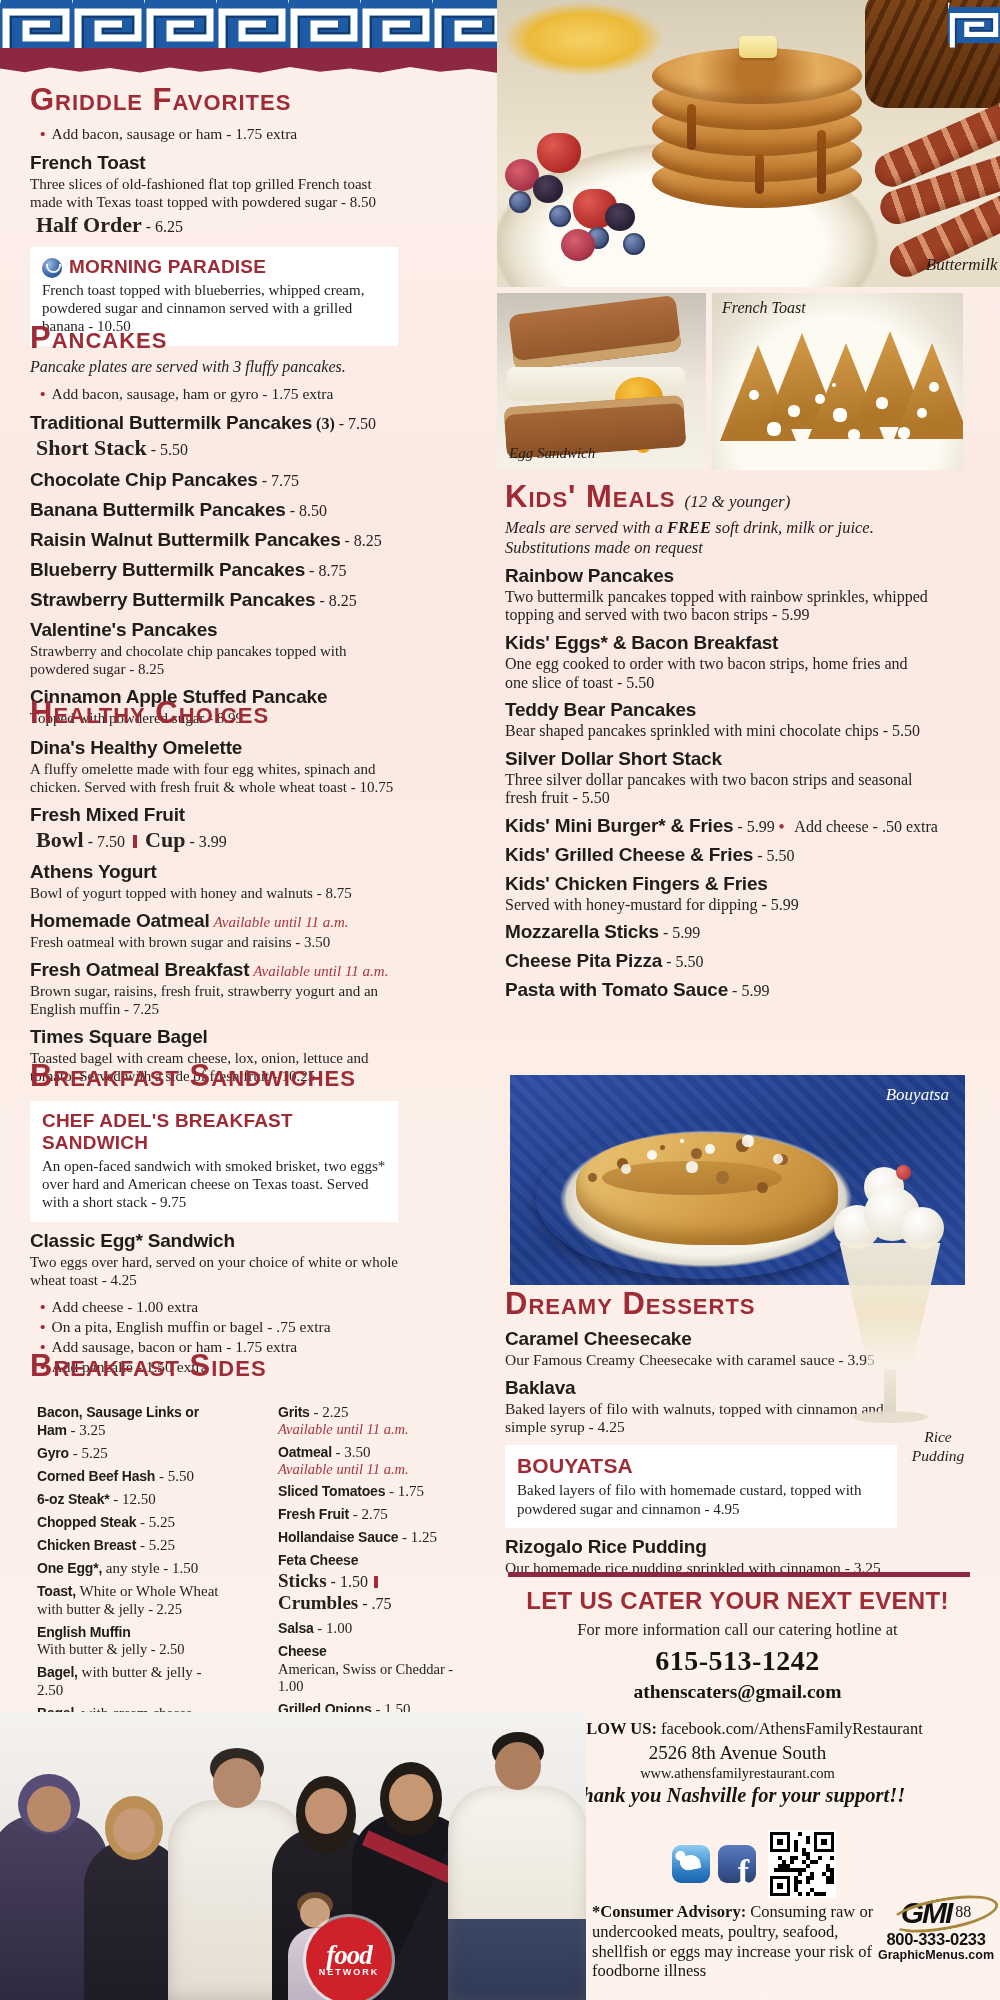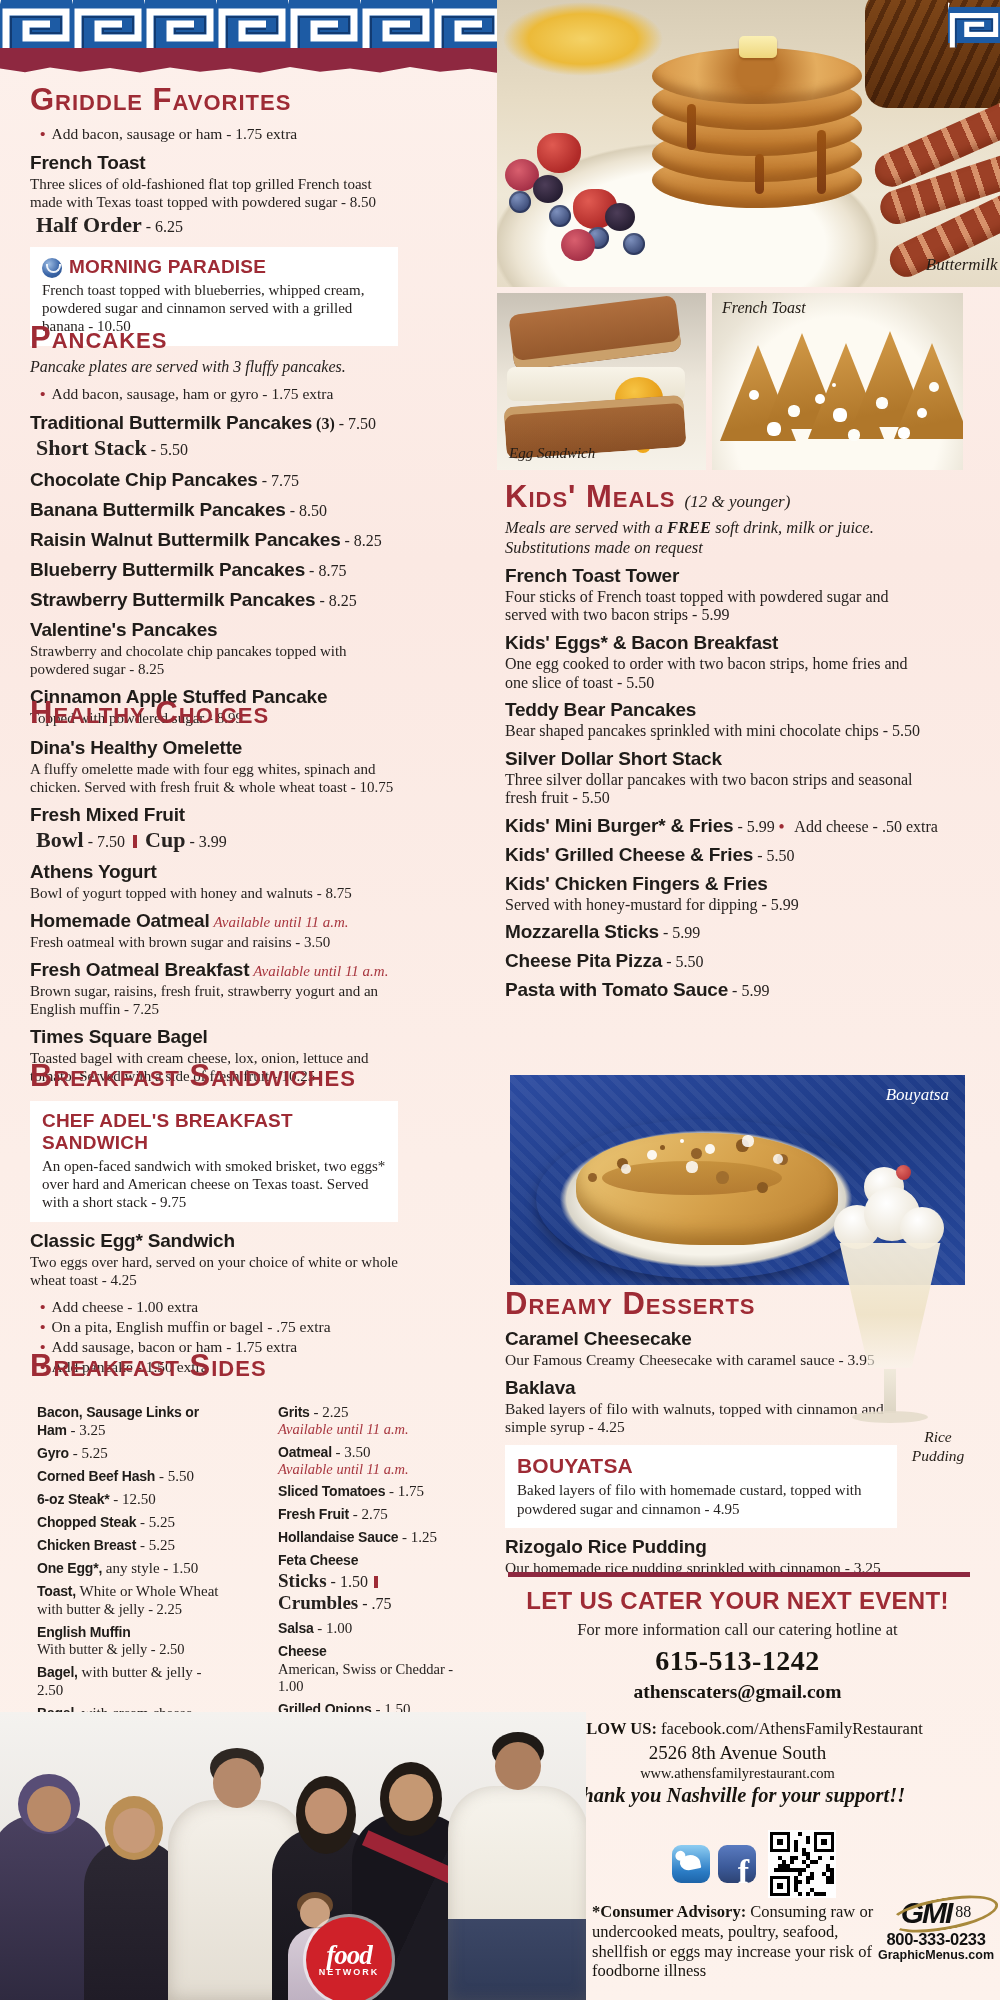--- a/index.html
+++ b/index.html
@@ -614,22 +614,22 @@
     </div>
 
   <section class="sec" id="sec-kids" style="left:505px;top:481px;width:465px">
     <div class="hrow">
       <h2 class="h">Kids' Meals</h2>
       <span class="age">(12 &amp; younger)</span>
     </div>
     <div class="intro"><span>Meals are served with a </span><b>FREE</b><span> soft drink, milk or juice.</span><br><span>Substitutions made on request</span></div>
     <div class="items">
         <div class="mi">
-          <div class="line"><span class="nm">French Toast Tower</span></div>
-          <div class="desc">Four sticks of French toast topped with powdered sugar and served with two bacon strips - 5.99</div>
+          <div class="line"><span class="nm">Rainbow Pancakes</span></div>
+          <div class="desc">Two buttermilk pancakes topped with rainbow sprinkles, whipped topping and served with two bacon strips - 5.99</div>
         </div>
         <div class="mi">
           <div class="line"><span class="nm">Kids' Eggs* &amp; Bacon Breakfast</span></div>
           <div class="desc">One egg cooked to order with two bacon strips, home fries and one slice of toast - 5.50</div>
         </div>
         <div class="mi">
           <div class="line"><span class="nm">Teddy Bear Pancakes</span></div>
           <div class="desc">Bear shaped pancakes sprinkled with mini chocolate chips - 5.50</div>
         </div>
         <div class="mi">

